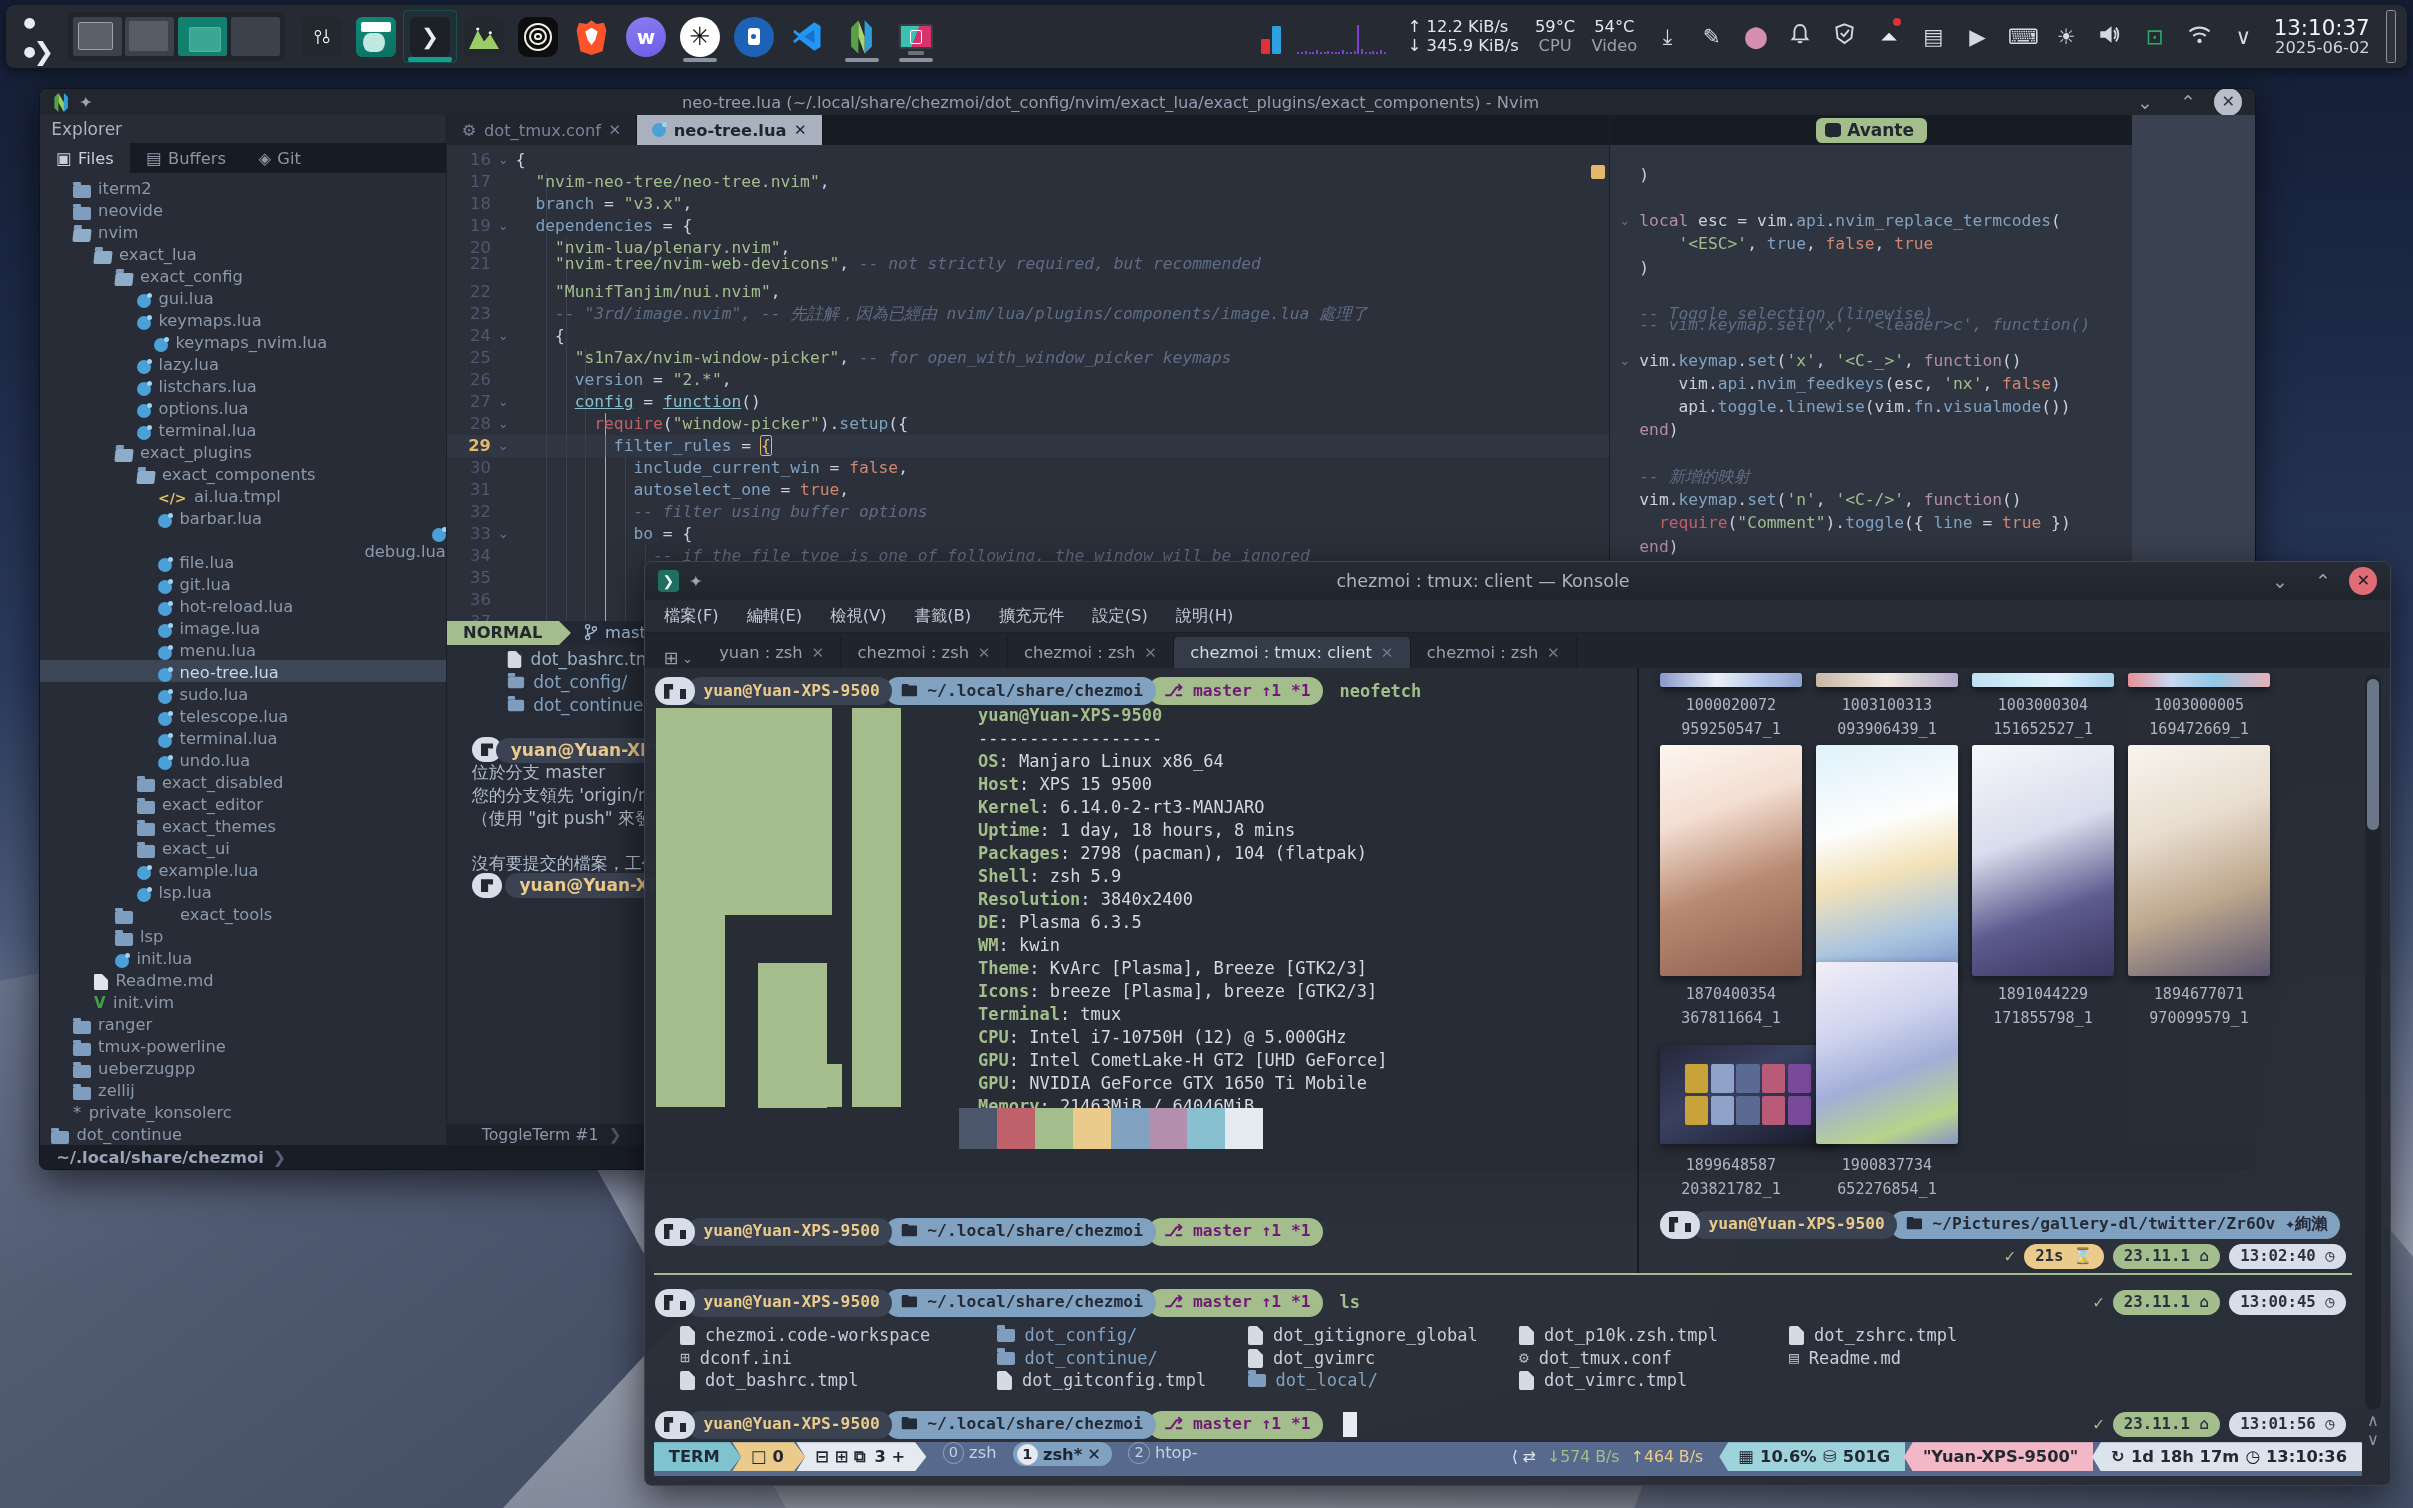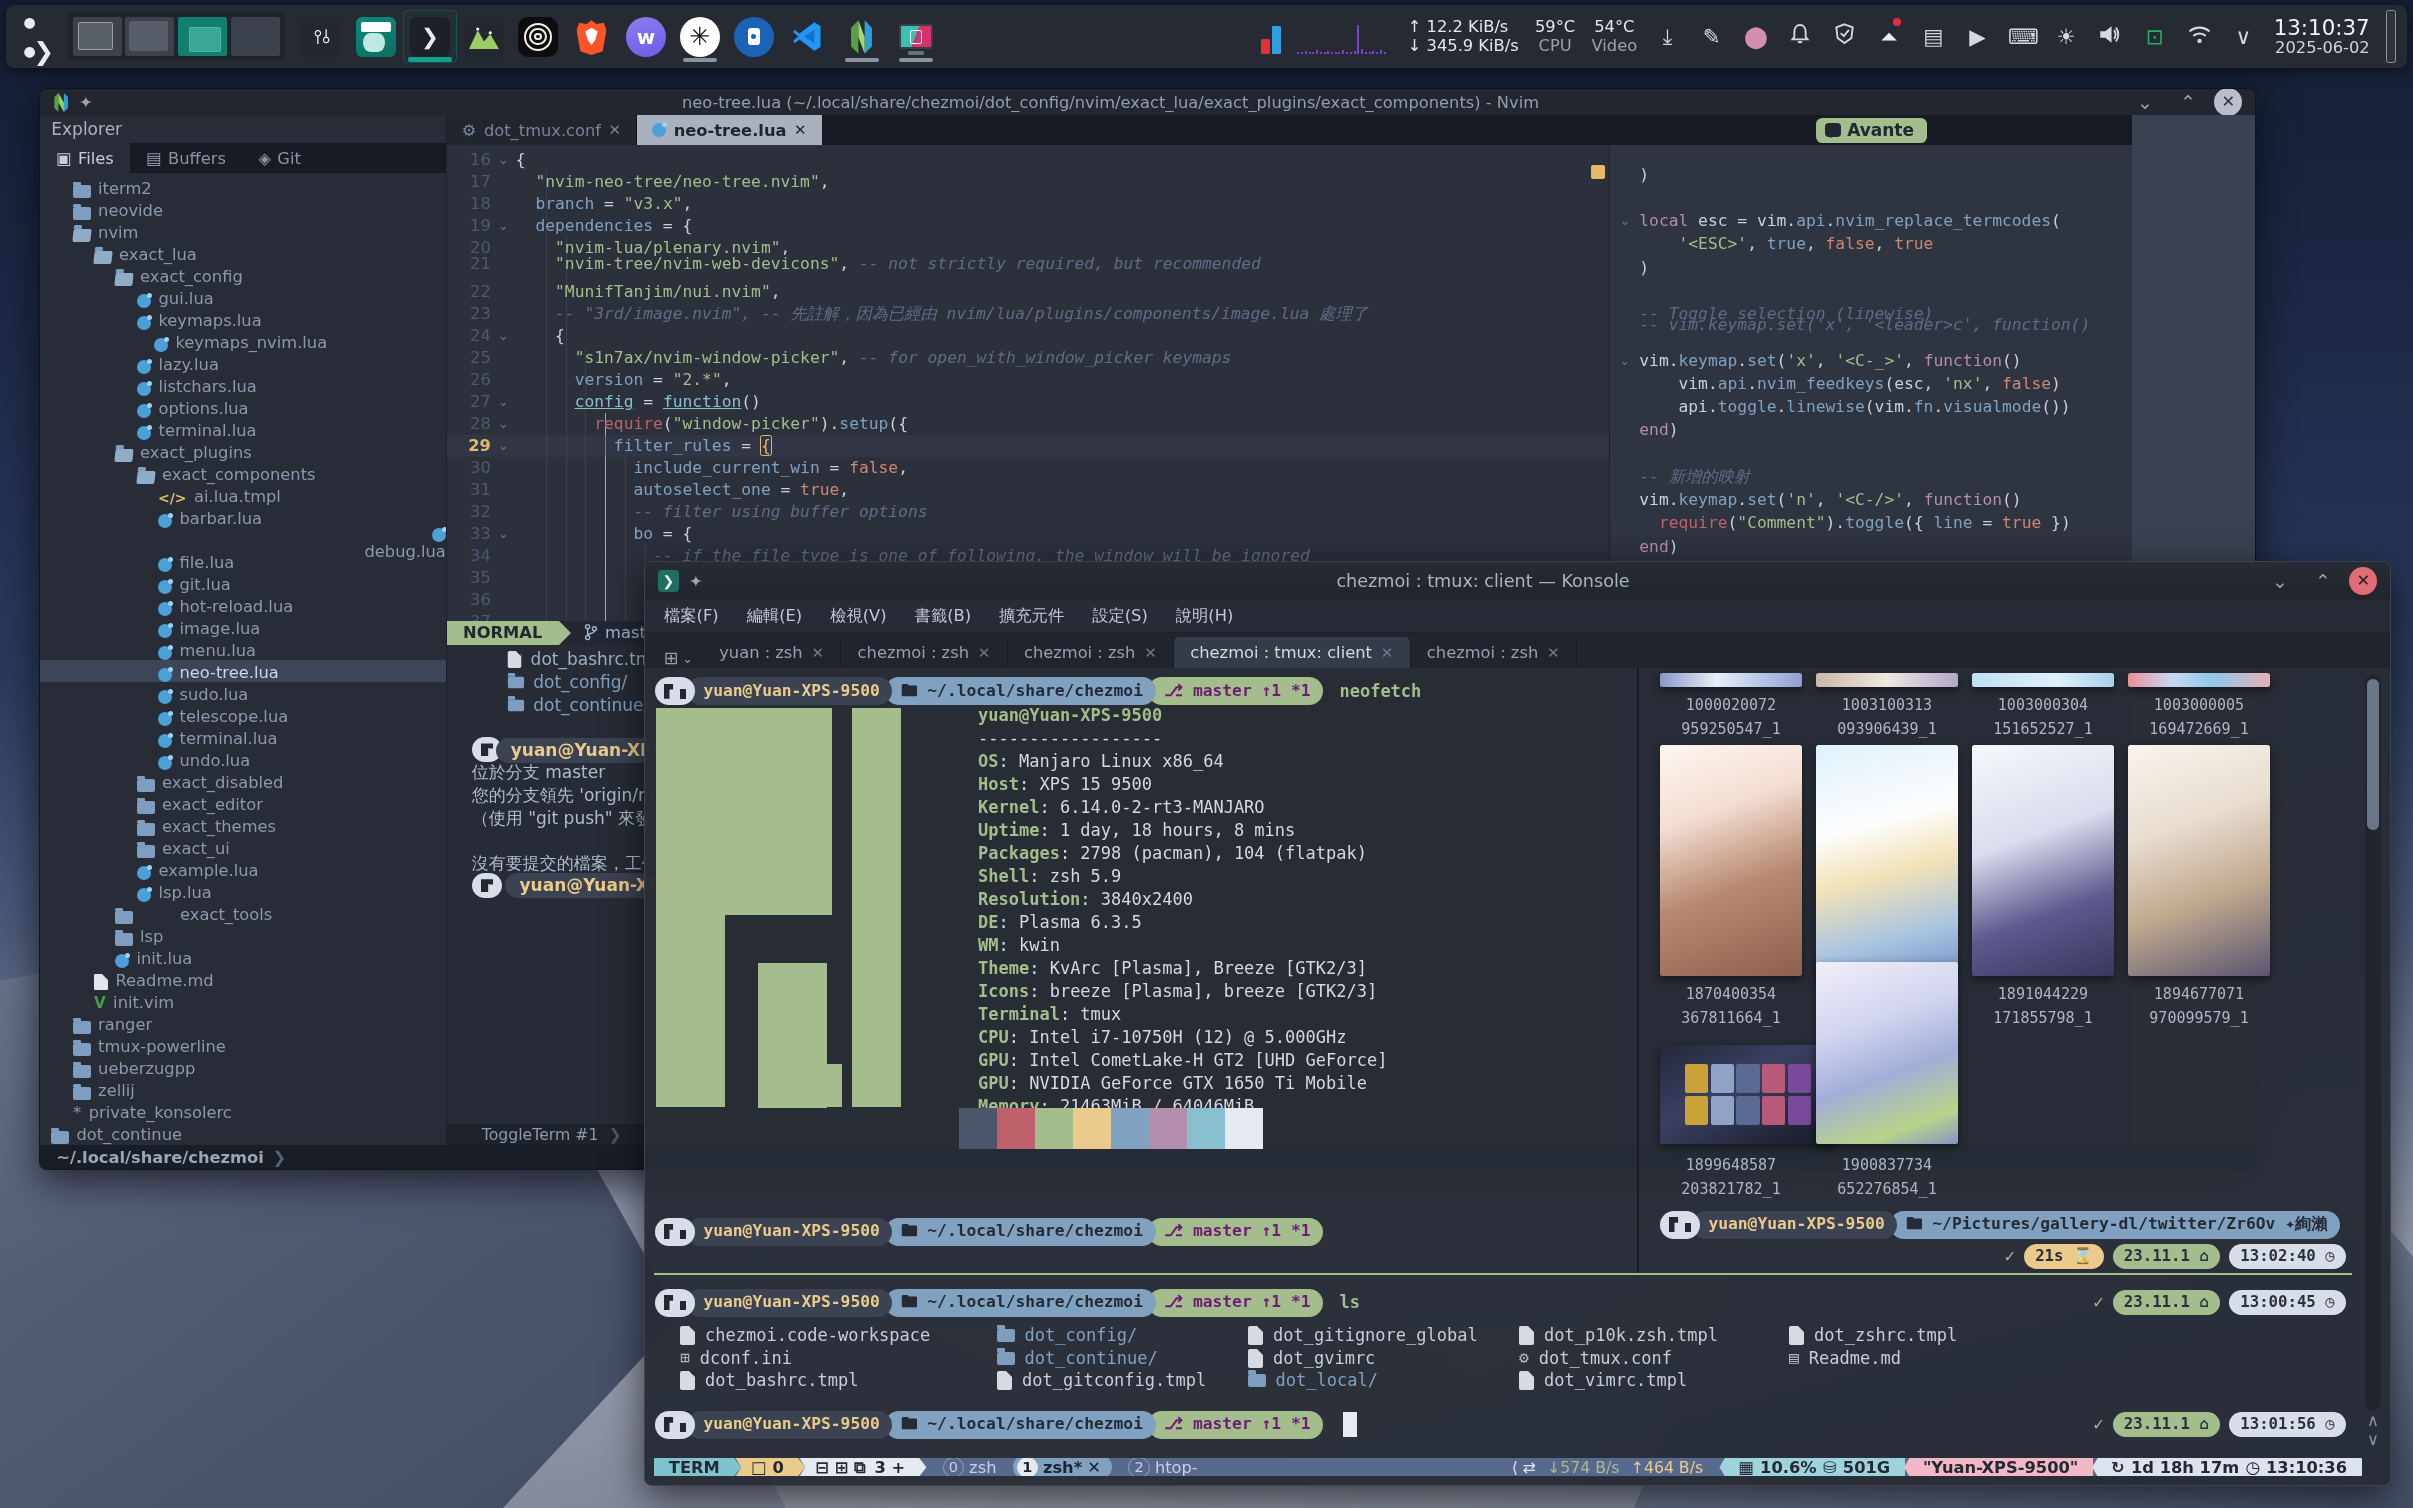--- a/index.html
+++ b/index.html
@@ -173,21 +173,21 @@
   .lsname.dir{ color:#81a1c1;}
   .gico{ color:#aeb6c4; font-size:16.3px;}
   .cursorblk{ display:inline-block; width:14px; height:25px; background:#e8ecf2; margin-left:15px; vertical-align:middle;}
 
   #pane-divider{ position:absolute; background:#171b23;}
   #active-border{ position:absolute; height:1.9px; background:#a3be8c;}
   #k-scroll{ position:absolute; width:16.3px; background:#20242d; border-radius:7.5px;}
   #k-thumb{ position:absolute; width:11.3px; background:#6b7689; border-radius:5.7px;}
   .k-arrows{ position:absolute; color:#8b94a6; font-size:16.3px; line-height:19px; text-align:center;}
 
-  #tmuxbar{ position:absolute; left:8.8px; right:28px; bottom:8.8px; height:18px; background:#57698c; display:flex; align-items:center; font-size:16.3px; font-weight:bold; border-radius:1.3px; overflow:hidden;}
+  #tmuxbar{ position:absolute; left:8.8px; right:28px; bottom:8.8px; height:34px; background:#57698c; display:flex; align-items:flex-start; font-size:16.3px; font-weight:bold; border-radius:1.3px; overflow:hidden;}
   .tseg{ height:29px; display:flex; align-items:center; padding:0 15px; color:#232832;}
   .tseg.term{ background:#7fc3cf; clip-path:polygon(0 0,calc(100% - 11.3px) 0,100% 50%,calc(100% - 11.3px) 100%,0 100%); padding-right:21.4px;}
   .tseg.flag{ background:#ebcb8b; margin-left:-8.8px; clip-path:polygon(0 0,calc(100% - 11.3px) 0,100% 50%,calc(100% - 11.3px) 100%,0 100%,8.8px 50%); padding:0 21.4px 0 19px;}
   .tseg.icons{ background:#e5e9f0; margin-left:-8.8px; clip-path:polygon(0 0,calc(100% - 11.3px) 0,100% 50%,calc(100% - 11.3px) 100%,0 100%,8.8px 50%); padding:0 21.4px 0 19px; gap:8.8px;}
   .twin{ display:flex; align-items:center; gap:5px; margin-left:16.3px; color:#c6d2e4; font-weight:normal;}
   .twin .idx{ border:1.3px solid #91a5c4; border-radius:50%; width:21.4px; height:21.4px; line-height:19px; text-align:center; font-size:14.5px;}
   .twin.active{ background:#81a1c1; color:#1d2330; border-radius:12.6px; padding:1.3px 11.3px 1.3px 3.8px; font-weight:bold;}
   .twin.active .idx{ background:#e5e9f0; border-color:#e5e9f0; color:#1d2330;}
   .tright{ margin-left:auto; display:flex; align-items:center; height:29px;}
   .tnet{ color:#dfe5ee; font-weight:normal; display:flex; gap:11.3px; padding:0 16.3px; font-size:15.7px;}

